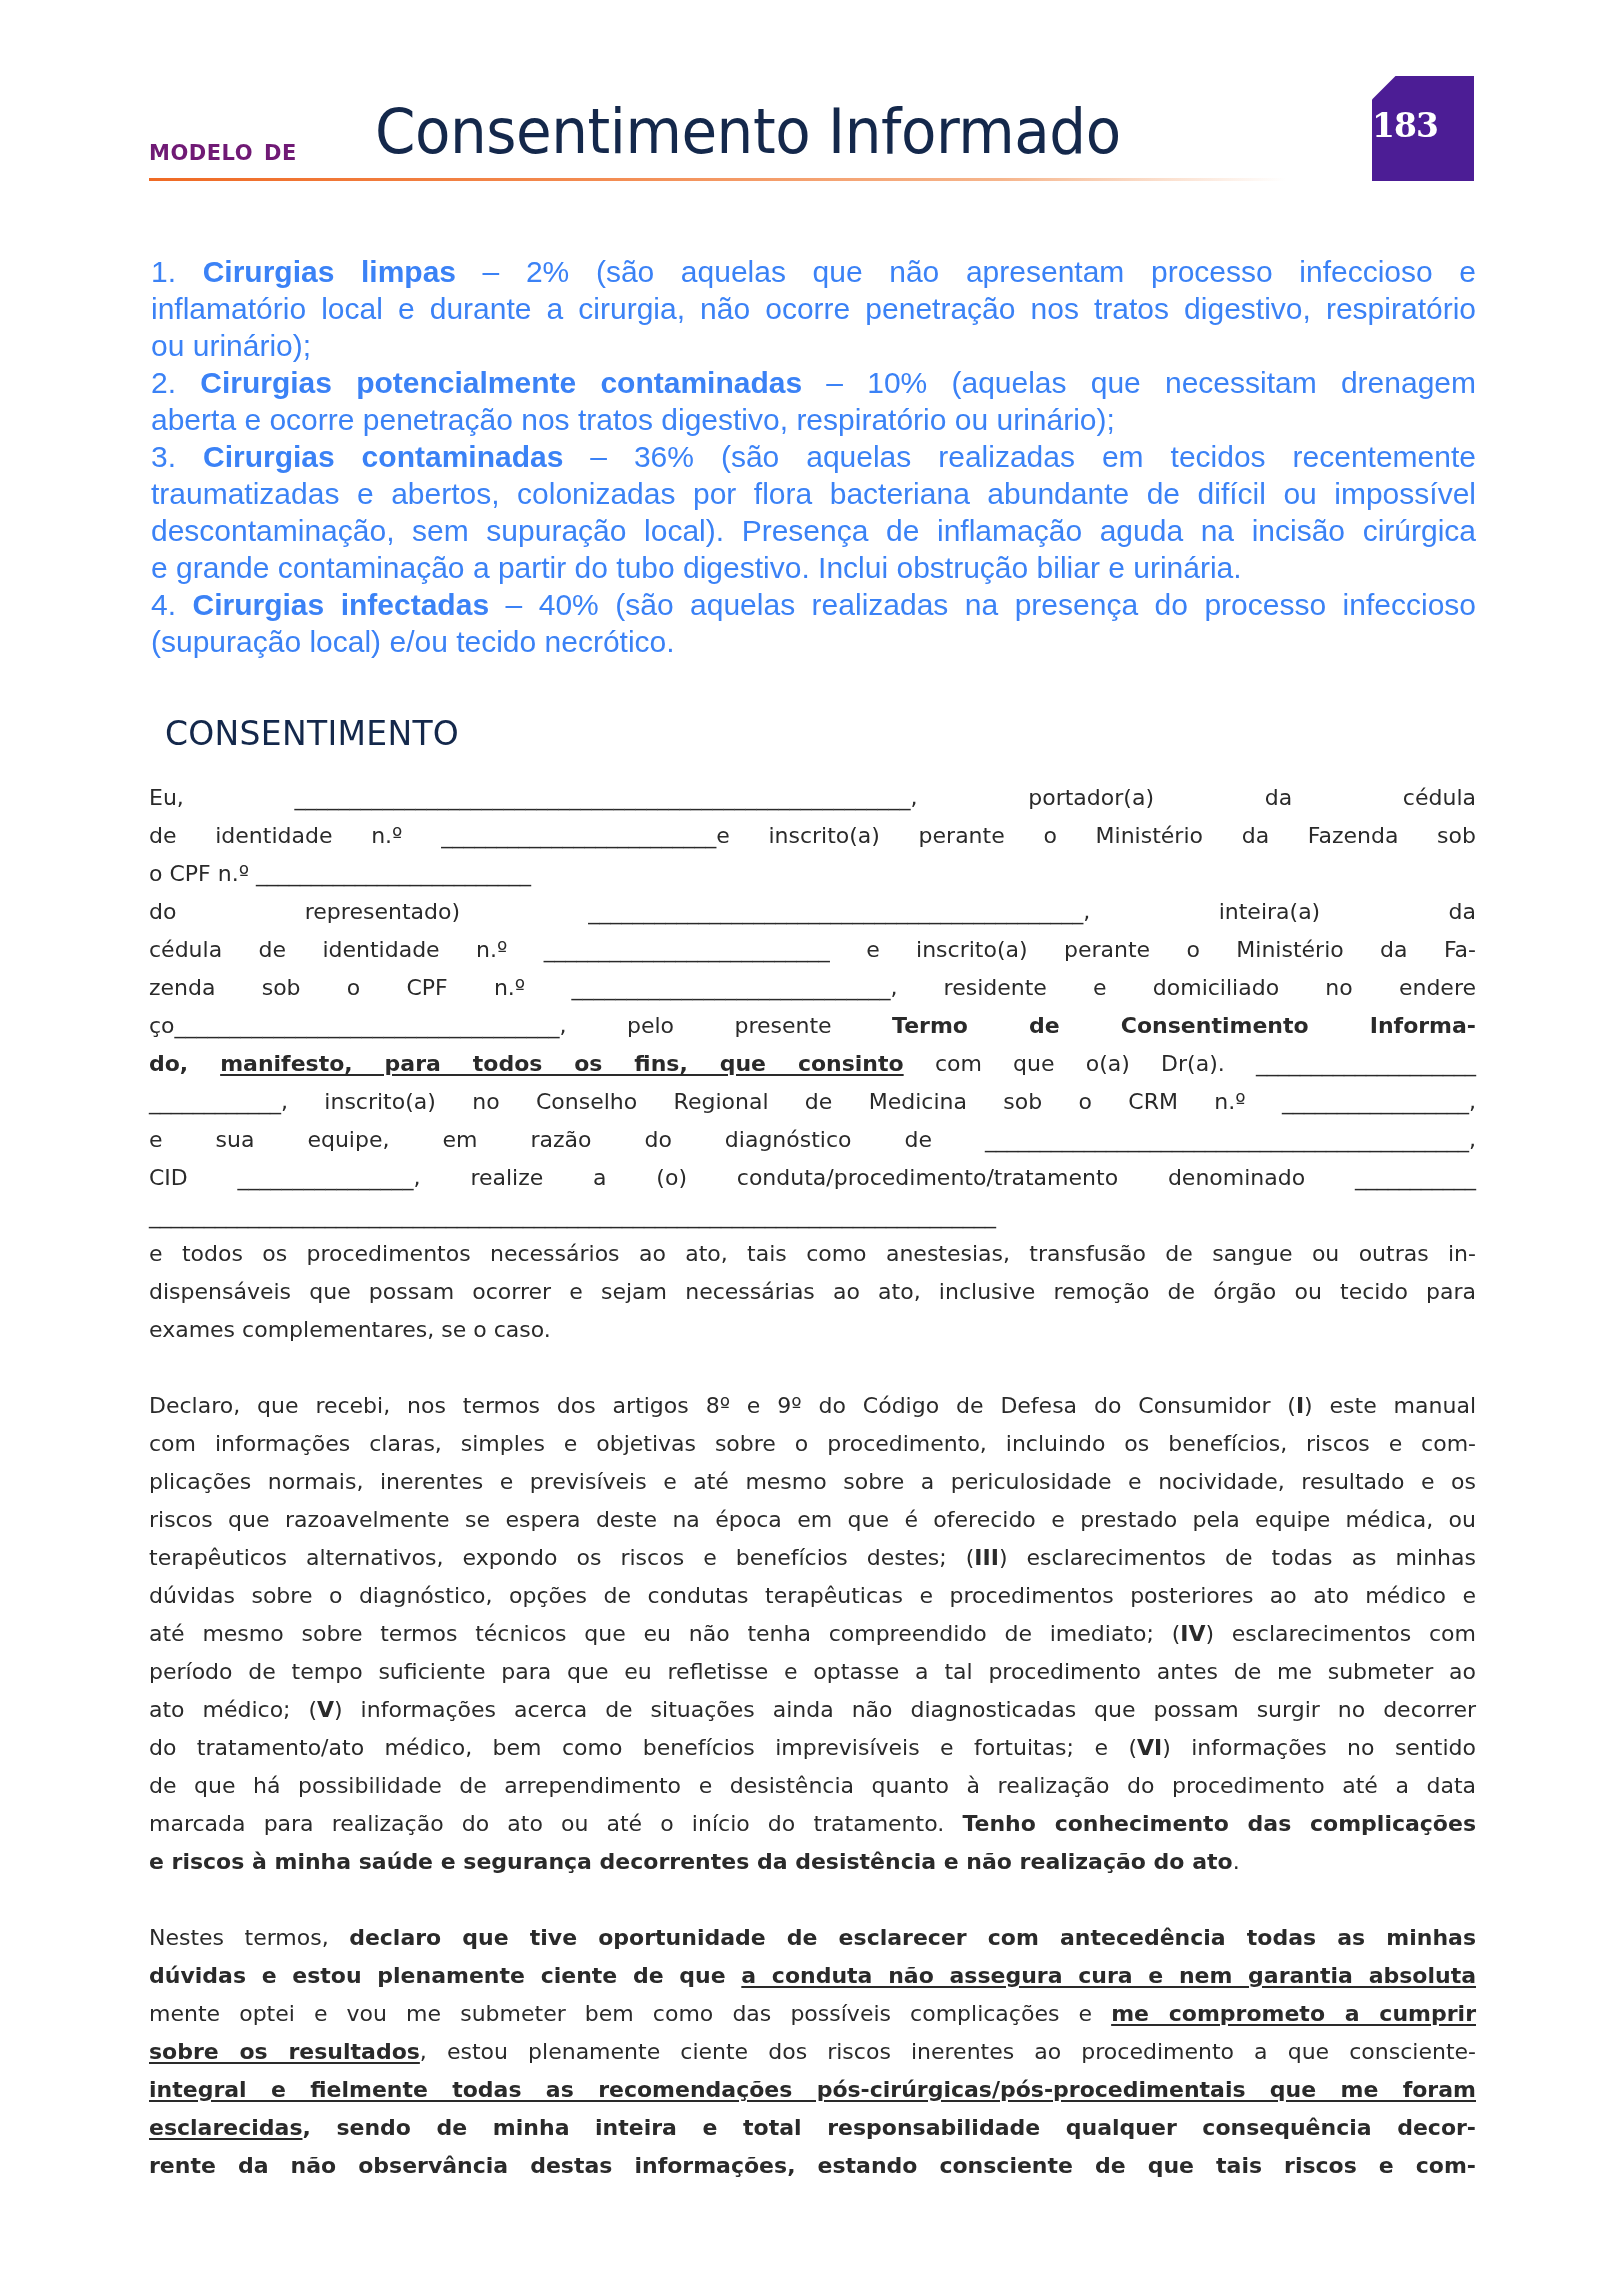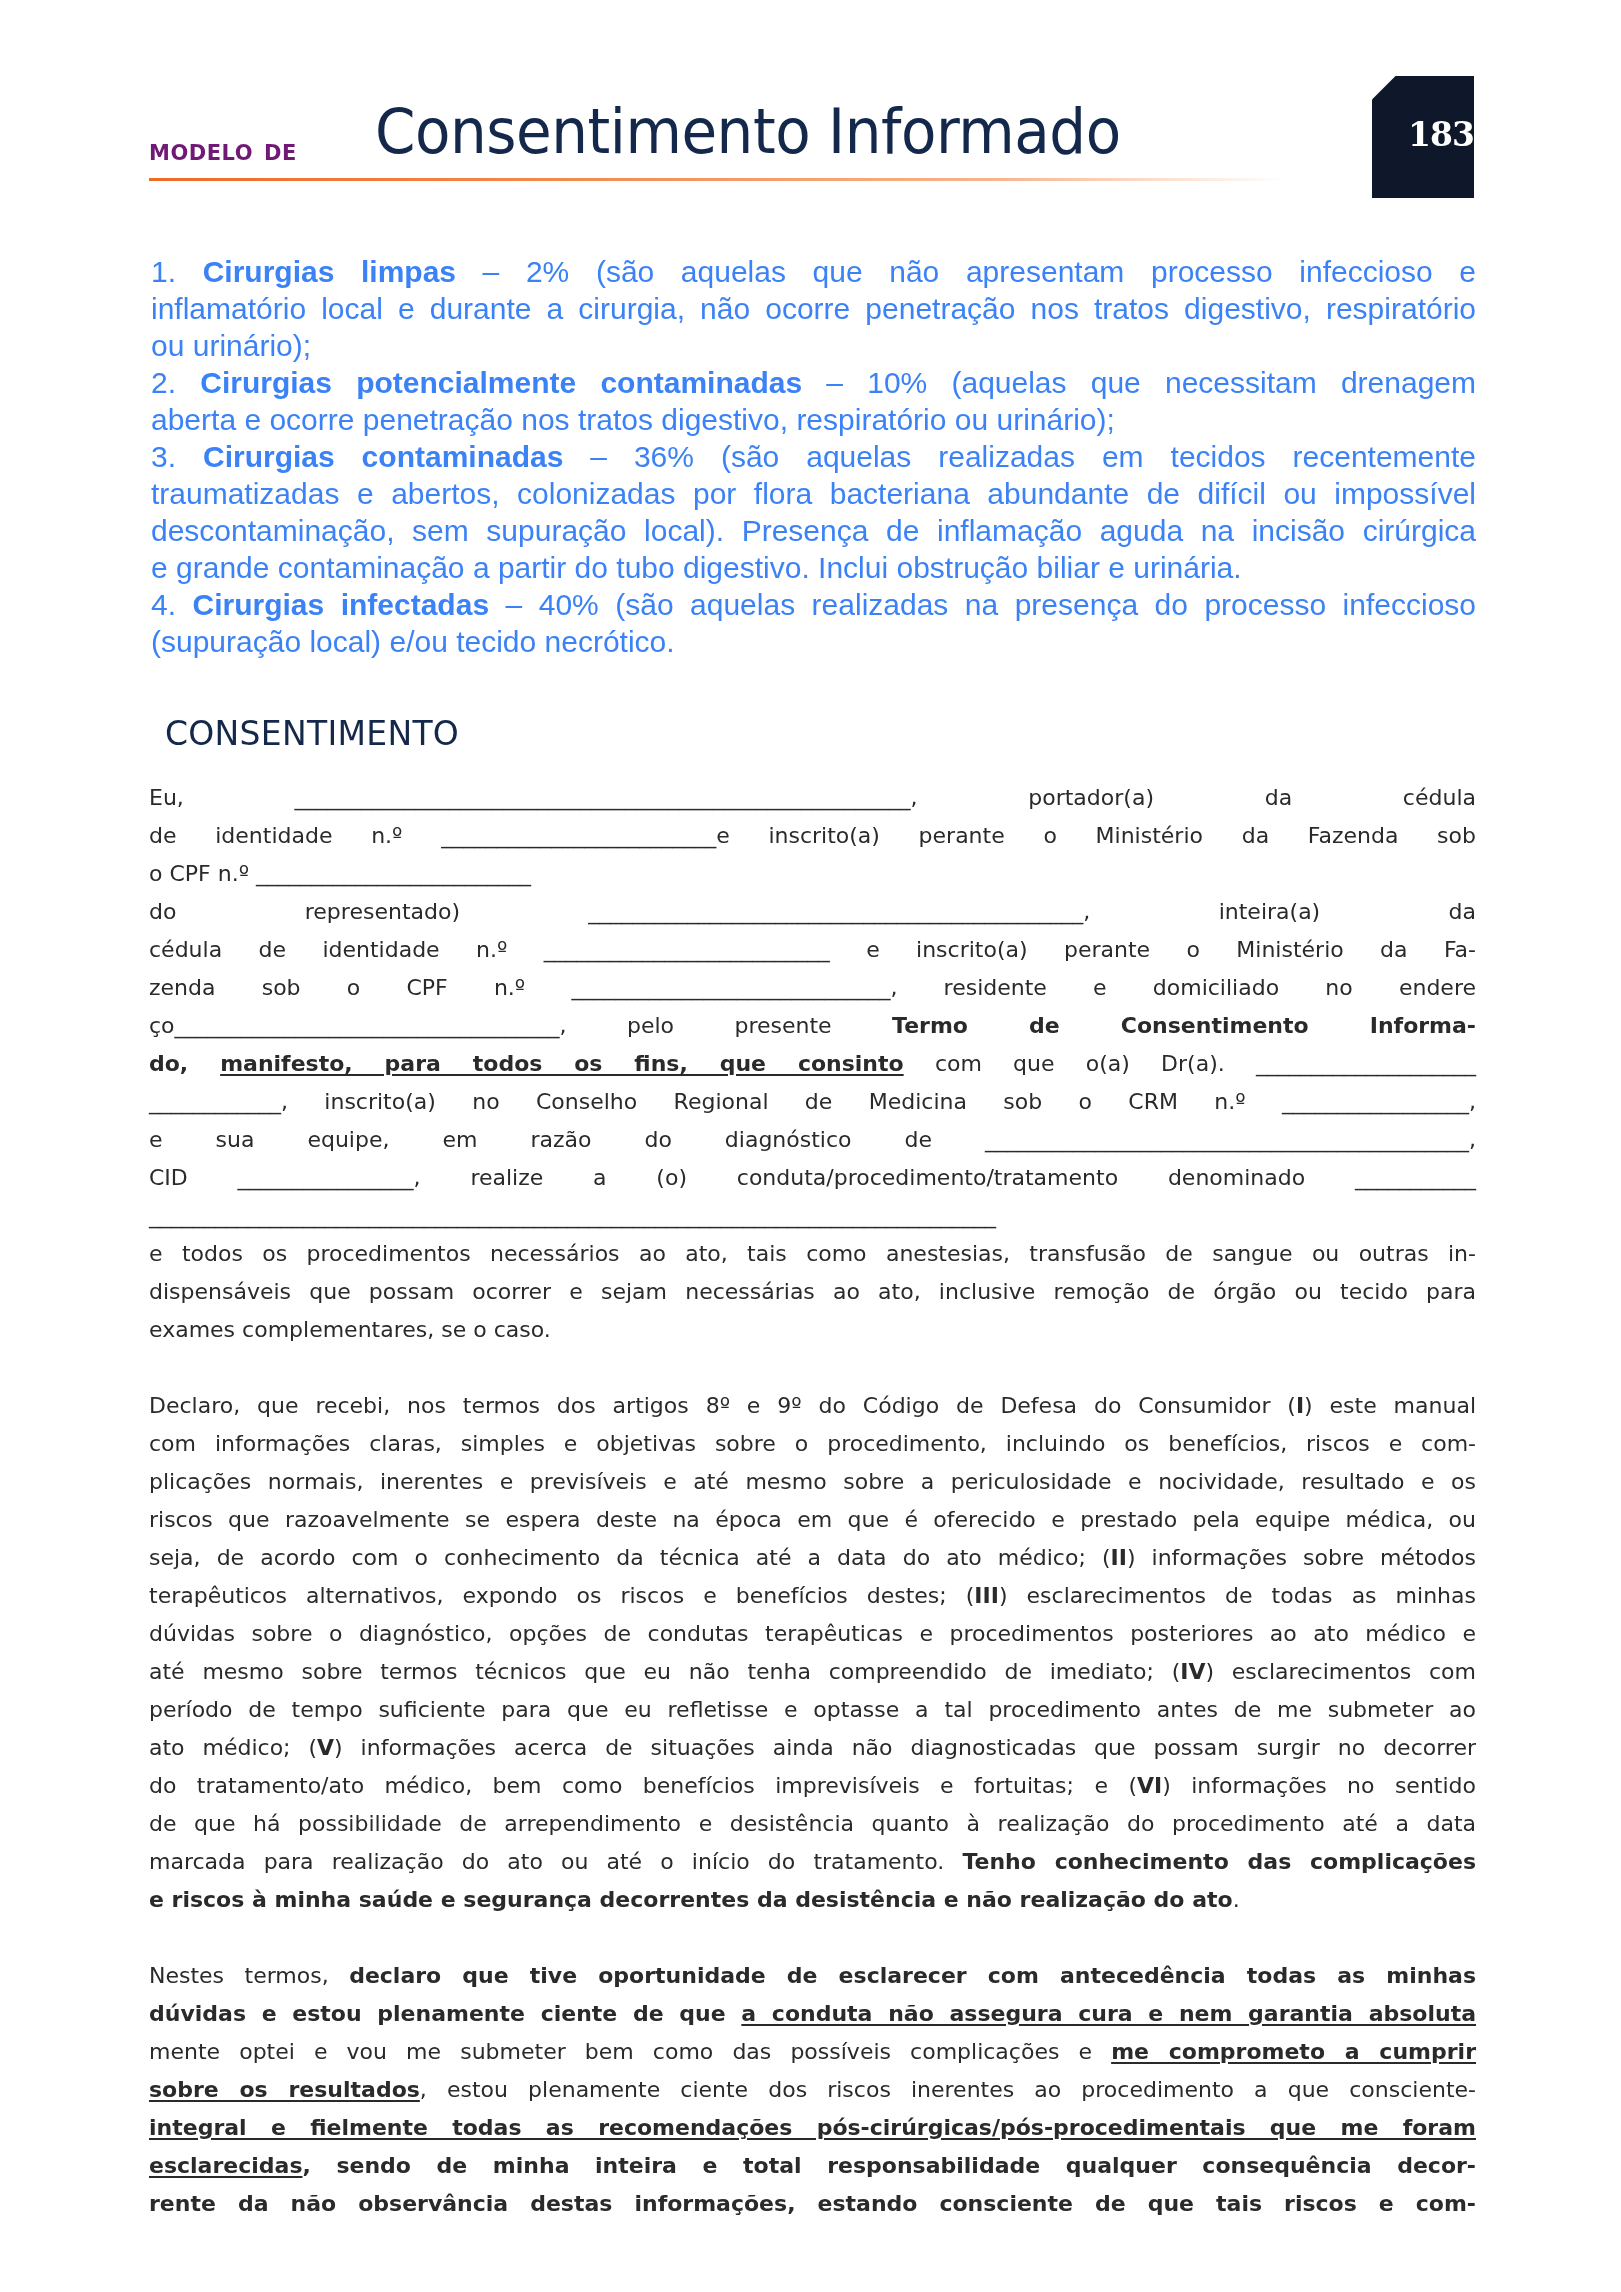--- a/index.html
+++ b/index.html
@@ -17,24 +17,24 @@
     font-family: "DejaVu Sans", sans-serif; font-weight: normal;
     font-size: 63px; letter-spacing: -0.5px; color: #14284b;
     transform: scaleX(0.92); transform-origin: left top;
     line-height: 78px; white-space: nowrap;
   }
   .header-rule {
     position: absolute; left: 149px; top: 178px; width: 1137px; height: 2.9px;
     background: linear-gradient(to right, #ef6a24 0%, #f38c52 40%, #f6b58c 75%, rgba(255,255,255,0) 100%);
   }
   .page-badge {
-    position: absolute; left: 1372px; top: 76px; width: 102px; height: 122px;
-    background: #0f172a;
+    position: absolute; left: 1372px; top: 76px; width: 102px; height: 105px;
+    background: #4c1d95;
     clip-path: polygon(23.5px 0, 100% 0, 100% 100%, 0 100%, 0 23.5px);
-    display: flex; align-items: center; justify-content: flex-end;
+    display: flex; align-items: center; justify-content: flex-start;
   }
   .page-badge span {
     font-family: "DejaVu Serif", serif; font-weight: bold; color: #ffffff;
     font-size: 33px; letter-spacing: -1px; margin-top: -5.9px;
   }
 
   .arial-block {
     position: absolute; left: 151px; top: 253px; width: 1325px;
     font-family: "Liberation Sans", sans-serif; font-size: 30px;
     line-height: 37px; color: #3b82f6;
@@ -104,21 +104,20 @@
     <span class="line"><span>CID ________________, realize a (o) conduta/procedimento/tratamento denominado ___________</span></span>
     <span class="line"><span>_____________________________________________________________________________</span></span>
     <span class="line"><span>e todos os procedimentos necessários ao ato, tais como anestesias, transfusão de sangue ou outras in-</span></span>
     <span class="line"><span>dispensáveis  que possam ocorrer e sejam necessárias ao ato, inclusive remoção de órgão ou tecido para</span></span>
     <span class="line last"><span>exames complementares, se o caso.</span></span>
     <span class="blank"></span>
     <span class="line"><span>Declaro, que recebi, nos termos dos artigos 8º e 9º do Código de Defesa do Consumidor (</span><span class="b">I</span><span>) este manual</span></span>
     <span class="line"><span>com informações claras, simples e objetivas sobre o procedimento, incluindo os benefícios, riscos e com-</span></span>
     <span class="line"><span>plicações normais, inerentes e previsíveis e até mesmo sobre a periculosidade e nocividade, resultado e os</span></span>
     <span class="line"><span>riscos que razoavelmente se espera deste na época em que é oferecido e prestado pela equipe médica, ou</span></span>
-    <span class="line"><span>seja, de acordo com o conhecimento da técnica até a data do ato médico; (</span><span class="b">II</span><span>) informações  sobre métodos</span></span>
     <span class="line"><span>terapêuticos alternativos, expondo os riscos e benefícios destes; (</span><span class="b">III</span><span>) esclarecimentos de todas as minhas</span></span>
     <span class="line"><span>dúvidas sobre o diagnóstico, opções de condutas terapêuticas e procedimentos posteriores ao ato médico e</span></span>
     <span class="line"><span>até mesmo sobre termos técnicos que eu não tenha compreendido de imediato; (</span><span class="b">IV</span><span>) esclarecimentos com</span></span>
     <span class="line"><span>período de tempo suficiente para que eu refletisse e optasse a tal procedimento antes de me submeter ao</span></span>
     <span class="line"><span>ato médico; (</span><span class="b">V</span><span>) informações acerca de situações ainda não diagnosticadas que possam surgir no decorrer</span></span>
     <span class="line"><span>do tratamento/ato médico, bem como benefícios imprevisíveis e fortuitas; e (</span><span class="b">VI</span><span>) informações no sentido</span></span>
     <span class="line"><span>de que há possibilidade de arrependimento e desistência quanto à realização do procedimento até a data</span></span>
     <span class="line"><span>marcada para realização do ato ou até o início do tratamento. </span><span class="b">Tenho conhecimento das complicações</span></span>
     <span class="line last"><span class="b">e riscos à minha saúde e segurança decorrentes da desistência e não realização do ato</span><span>.</span></span>
     <span class="blank"></span>

